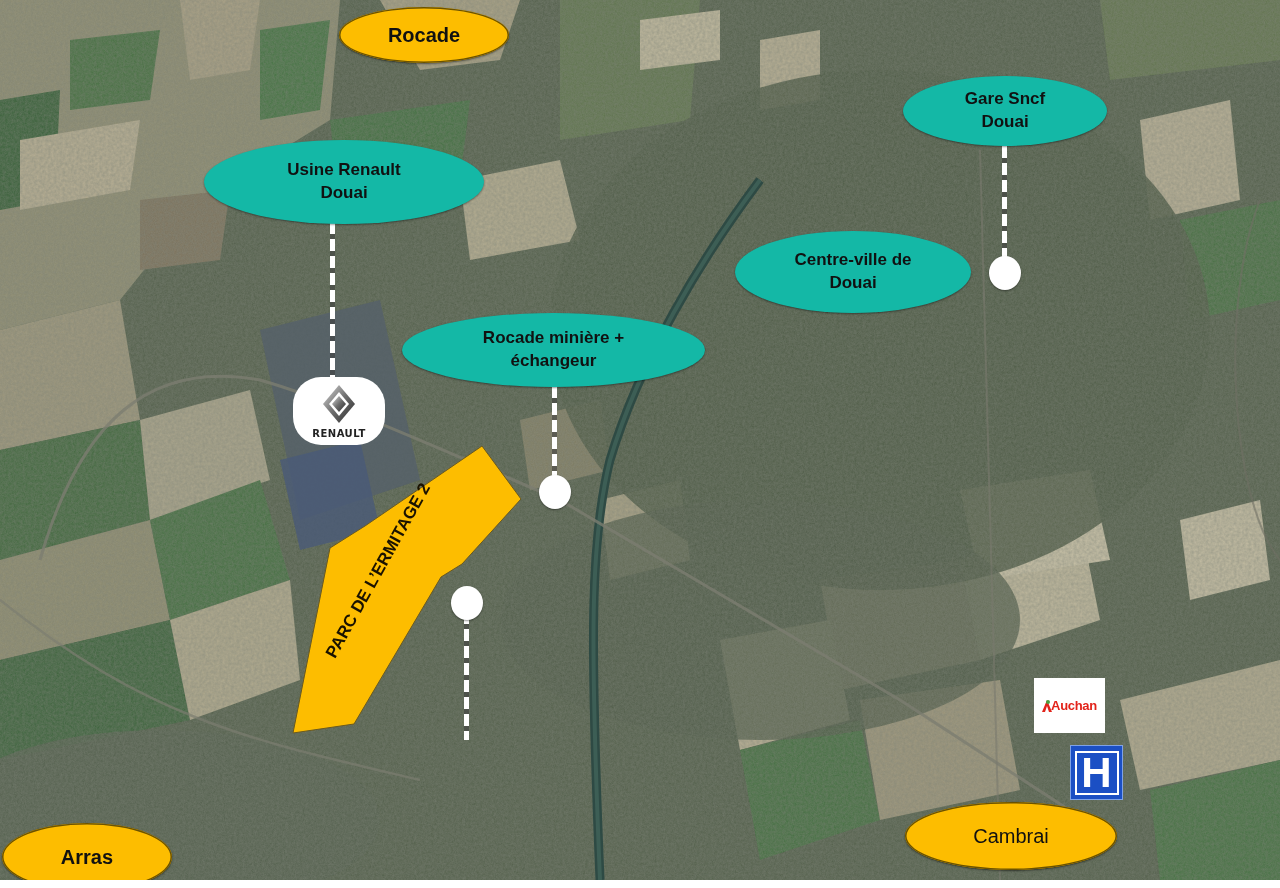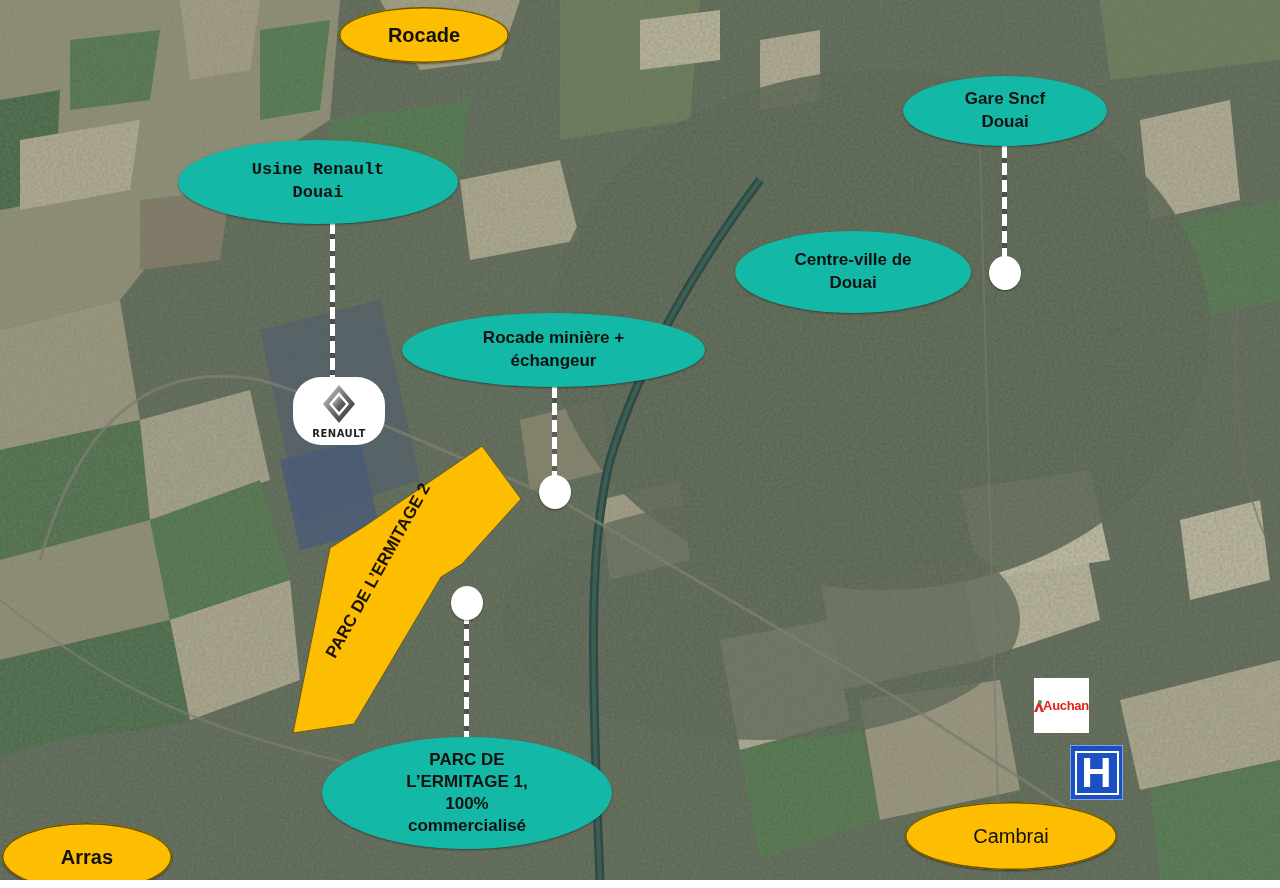--- a/index.html
+++ b/index.html
@@ -138,60 +138,54 @@
   <div class="bubble yellow" style="left:339px; top:7px; width:170px; height:56px;">
     <span>Rocade</span>
   </div>
   <div class="bubble yellow" style="left:2px; top:823px; width:170px; height:68px;text-align:right;">
     <span>Arras</span>
   </div>
   <div class="bubble yellow light" style="left:905px; top:802px; width:212px; height:68px;">
     <span>Cambrai</span>
   </div>
 
-  <div class="bubble white" style="left:178px; top:140px; width:280px; height:84px;font-family:Liberation Mono, monospace;">
+  <div class="bubble white" style="left:204px; top:140px; width:280px; height:84px;">
     <span>Usine Renault
 Douai</span>
   </div>
   <div class="bubble white" style="left:903px; top:76px; width:204px; height:70px;">
     <span>Gare Sncf
 Douai</span>
   </div>
   <div class="bubble white" style="left:735px; top:231px; width:236px; height:82px;">
     <span>Centre-ville de
 Douai</span>
   </div>
   <div class="bubble white" style="left:402px; top:313px; width:303px; height:74px;">
     <span>Rocade minière +
 échangeur</span>
-  </div>
-  <div class="bubble white" style="left:322px; top:737px; width:290px; height:112px; line-height:1.3;">
-    <span>PARC DE
-L’ERMITAGE 1,
-100%
-commercialisé</span>
   </div>
 
   <div class="logo-box" style="left:293px; top:377px; width:92px; height:68px;border-radius:28px;">
     <svg width="34" height="40" viewBox="0 0 34 40">
       <defs>
         <linearGradient id="rg" x1="0" y1="0" x2="1" y2="1">
           <stop offset="0" stop-color="#d9d9d9"></stop>
           <stop offset="0.5" stop-color="#6d6d6d"></stop>
           <stop offset="1" stop-color="#2a2a2a"></stop>
         </linearGradient>
       </defs>
       <polygon points="17,1 33,20 17,39 1,20" fill="url(#rg)"></polygon>
       <polygon points="17,8 27,20 17,32 7,20" fill="#ffffff"></polygon>
       <polygon points="17,12 24,20 17,28 10,20" fill="url(#rg)"></polygon>
     </svg>
     <span class="renault-text">RENAULT</span>
   </div>
 
-  <div class="logo-box" style="left:1034px; top:678px; width:55px; height:55px; flex-direction:row;">
+  <div class="logo-box" style="left:1034px; top:678px; width:71px; height:55px; flex-direction:row;">
     <svg width="10" height="12" viewBox="0 0 10 12" style="margin-right:-1px;">
       <polygon points="0,12 5,0 10,12 7,12 5,6 3,12" fill="#e2231a"></polygon>
       <circle cx="6" cy="2" r="2" fill="#4aa03f"></circle>
     </svg>
     <span class="auchan-text">Auchan</span>
   </div>
 
   <div class="hospital" style="left:1070px; top:745px; width:53px; height:55px;">
     <div class="inner">
       <span class="h">H</span>

